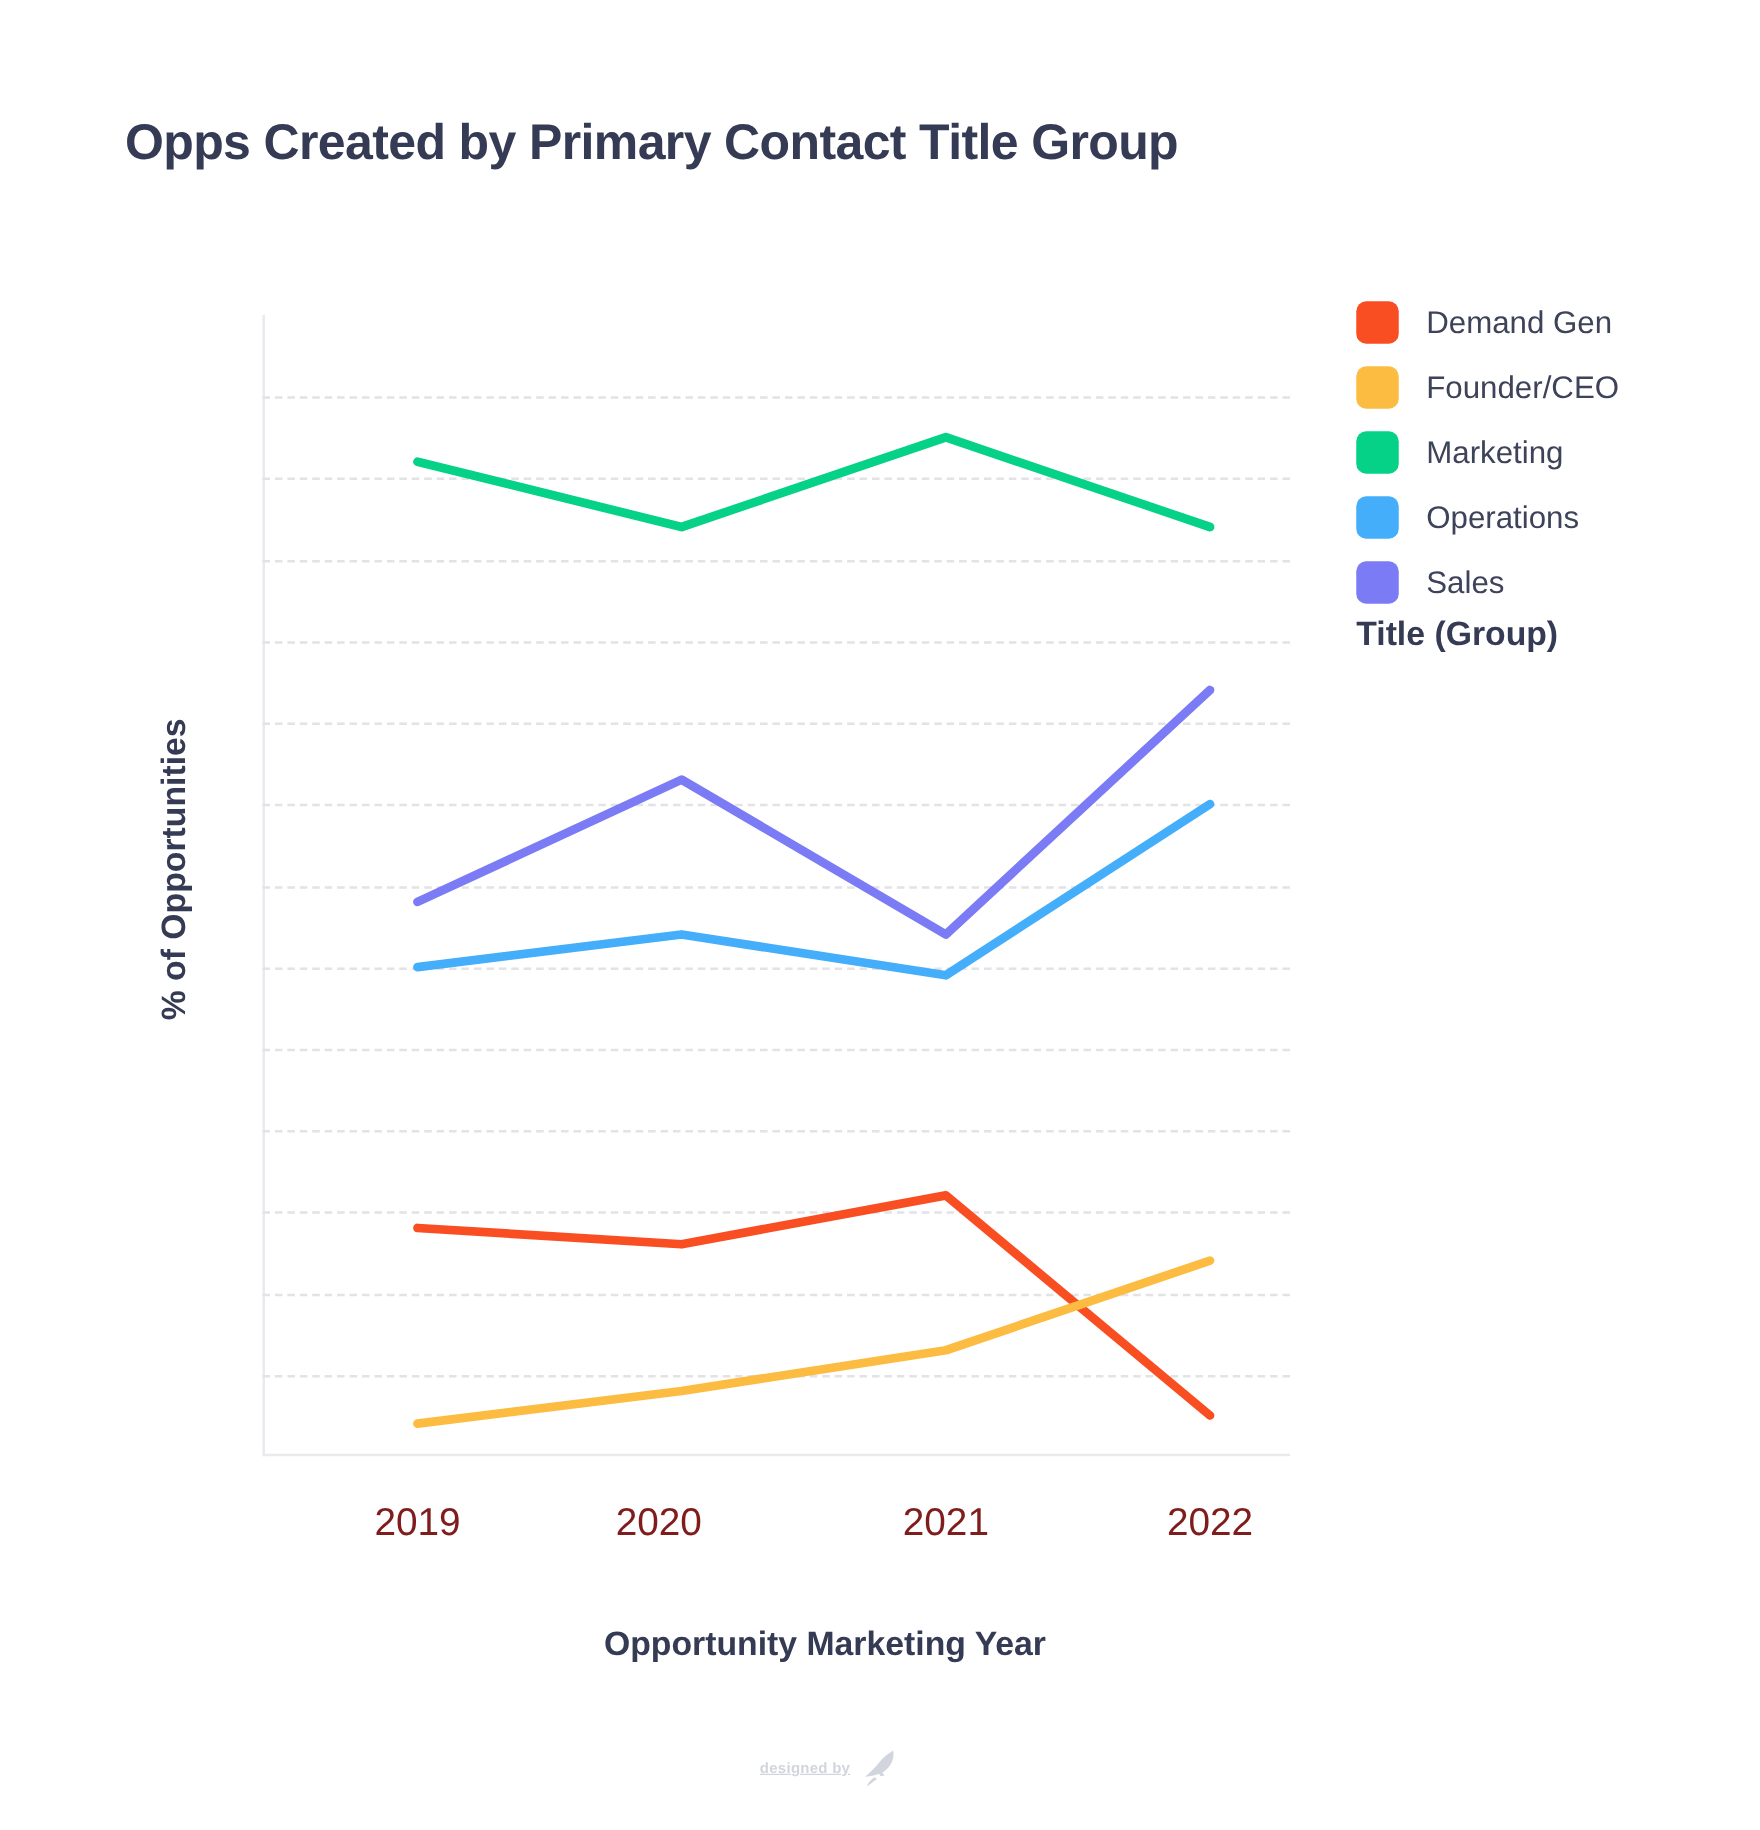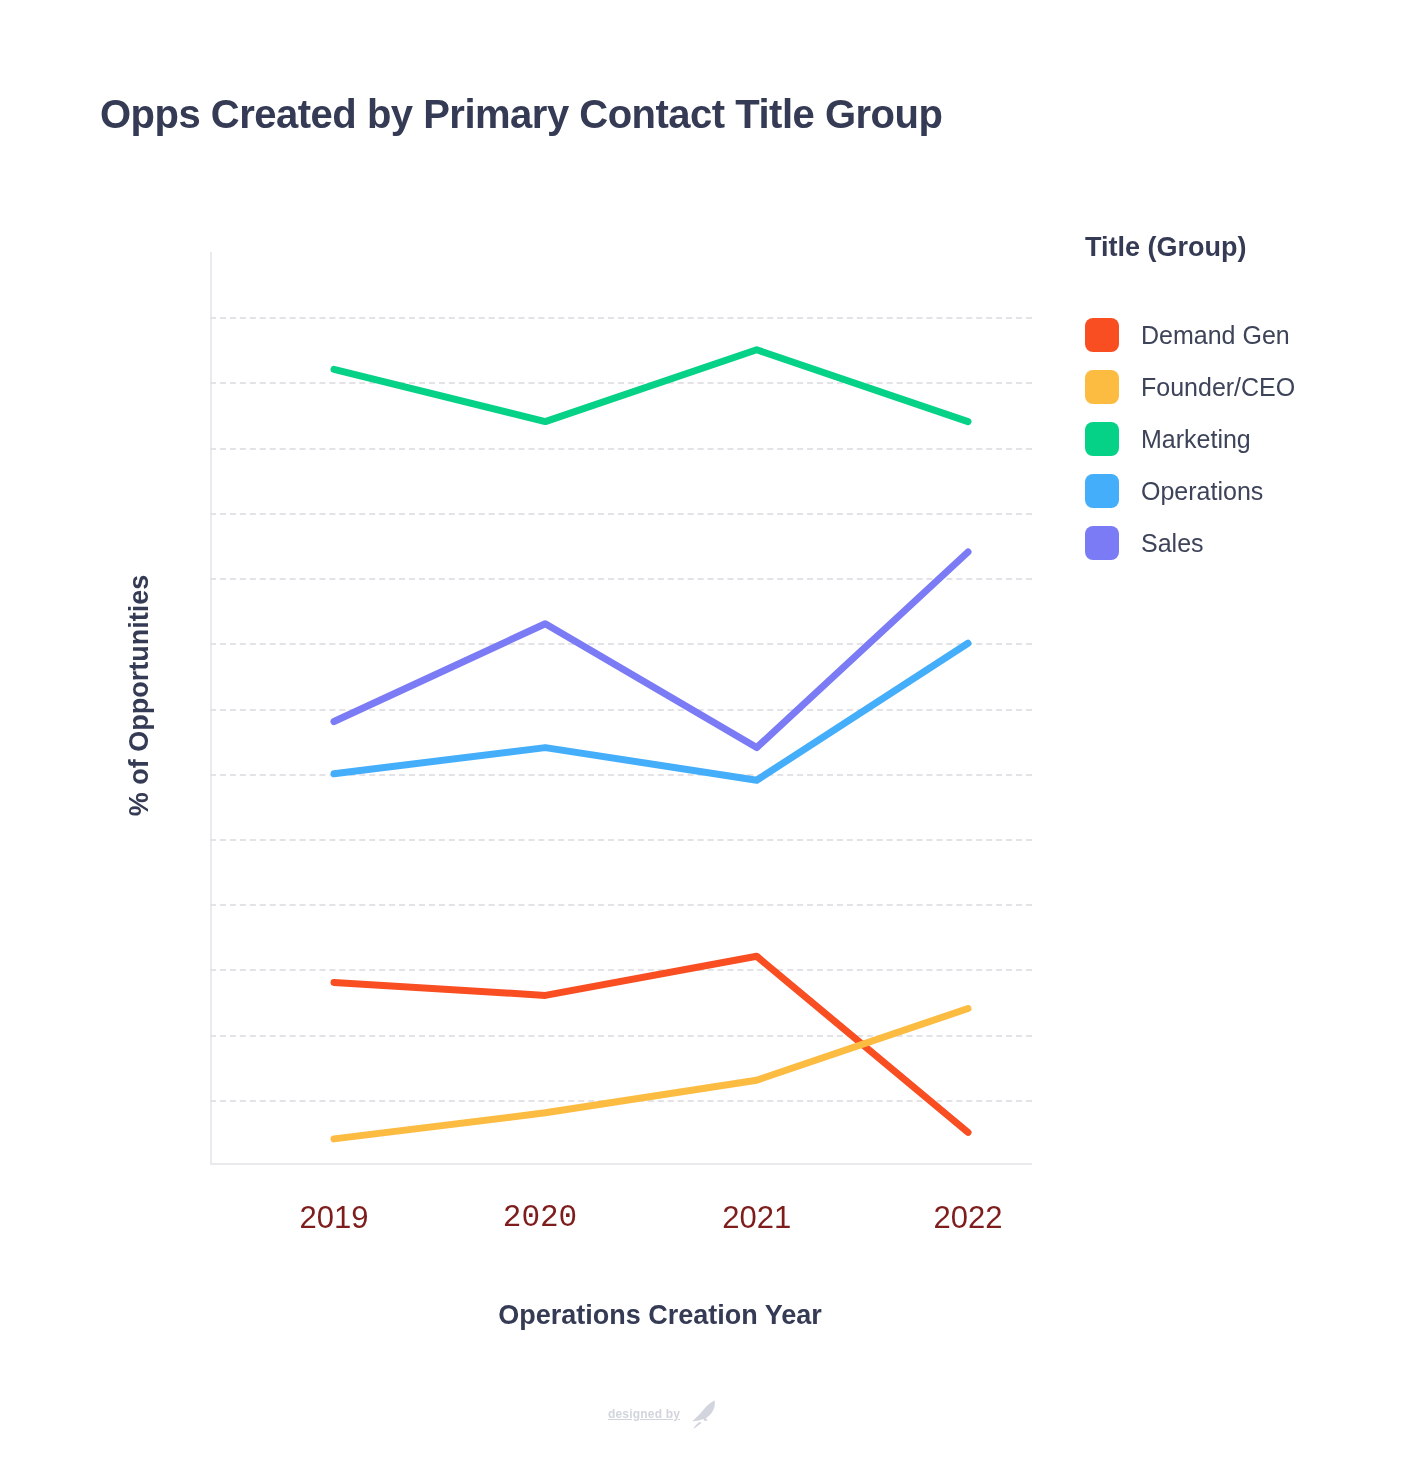--- a/index.html
+++ b/index.html
@@ -204,29 +204,28 @@
         <polyline points="124.0,730.4 335.3,743.4 546.7,704.3 758.0,880.4" fill="none" stroke="#F84E22" stroke-width="7" stroke-linecap="round" stroke-linejoin="round"></polyline>
         <polyline points="124.0,886.9 335.3,860.8 546.7,828.2 758.0,756.5" fill="none" stroke="#FCBC41" stroke-width="7" stroke-linecap="round" stroke-linejoin="round"></polyline>
         <polyline points="124.0,117.4 335.3,169.6 546.7,97.8 758.0,169.6" fill="none" stroke="#05D187" stroke-width="7" stroke-linecap="round" stroke-linejoin="round"></polyline>
         <polyline points="124.0,521.7 335.3,495.6 546.7,528.2 758.0,391.3" fill="none" stroke="#45AEFB" stroke-width="7" stroke-linecap="round" stroke-linejoin="round"></polyline>
         <polyline points="124.0,469.5 335.3,371.7 546.7,495.6 758.0,300.0" fill="none" stroke="#7B7BF5" stroke-width="7" stroke-linecap="round" stroke-linejoin="round"></polyline>
       </svg>
   </div>
 
   <div id="x-tick-row">
       <div class="x-tick" style="left: 124px;">2019</div>
-      <div class="x-tick" style="left: 330px; font-family: Liberation Mono, monospace;">2020</div>
+      <div class="x-tick" style="left: 317px;">2020</div>
       <div class="x-tick" style="left: 546.7px;">2021</div>
       <div class="x-tick" style="left: 758px;">2022</div>
     </div>
 
-  <div id="x-axis-title"><span id="x-axis-title-inner">Operations Creation Year</span></div>
+  <div id="x-axis-title"><span id="x-axis-title-inner">Opportunity Marketing Year</span></div>
 
   <div id="legend">
-    <div id="legend-title">Title (Group)</div>
     <div id="legend-items">
         <div class="legend-item">
           <span class="legend-swatch" style="background: rgb(248, 78, 34);"></span>
           <span class="legend-label">Demand Gen</span>
         </div>
         <div class="legend-item">
           <span class="legend-swatch" style="background: rgb(252, 188, 65);"></span>
           <span class="legend-label">Founder/CEO</span>
         </div>
         <div class="legend-item">
@@ -235,20 +234,21 @@
         </div>
         <div class="legend-item">
           <span class="legend-swatch" style="background: rgb(69, 174, 251);"></span>
           <span class="legend-label">Operations</span>
         </div>
         <div class="legend-item">
           <span class="legend-swatch" style="background: rgb(123, 123, 245);"></span>
           <span class="legend-label">Sales</span>
         </div>
       </div>
+    <div id="legend-title">Title (Group)</div>
   </div>
 
   <div id="footer">
     <span id="footer-text">designed by</span>
     <svg id="footer-mark" width="30" height="32" viewBox="0 0 30 32" fill="none">
       <path d="M24.5 2.2c.8 3.6.2 7.3-1.6 10.6-1.7 3.2-4.2 5.7-7.1 7.4l1.9 2.2-3.2.6-1.1-2c-2.4 1-5 1.6-7.6 1.9l-3.7.4 2.6-2.4c3.2-2.9 6.2-5.9 8.8-9.2 2.6-3.3 5.8-6.2 9.6-8.4l1.4-1.1z" fill="#d2d5dd"></path>
       <path d="M3.5 30.4c1.6-2.6 3.6-4.9 6-6.7l2.1 1.4c-2.6 1.8-5 3.6-7.4 5.5l-.7-.2z" fill="#d2d5dd"></path>
     </svg>
   </div>
 

